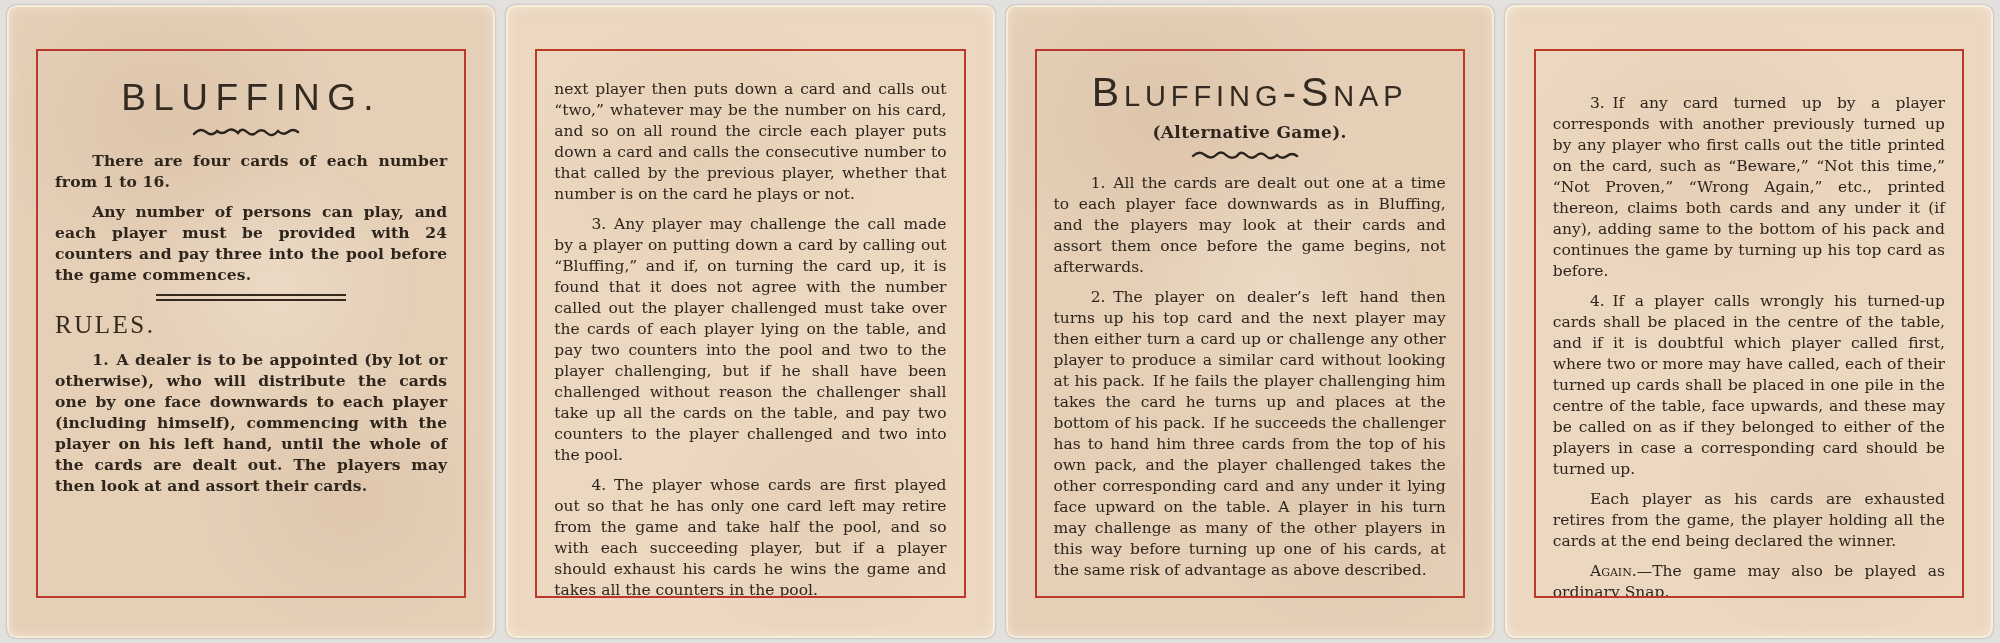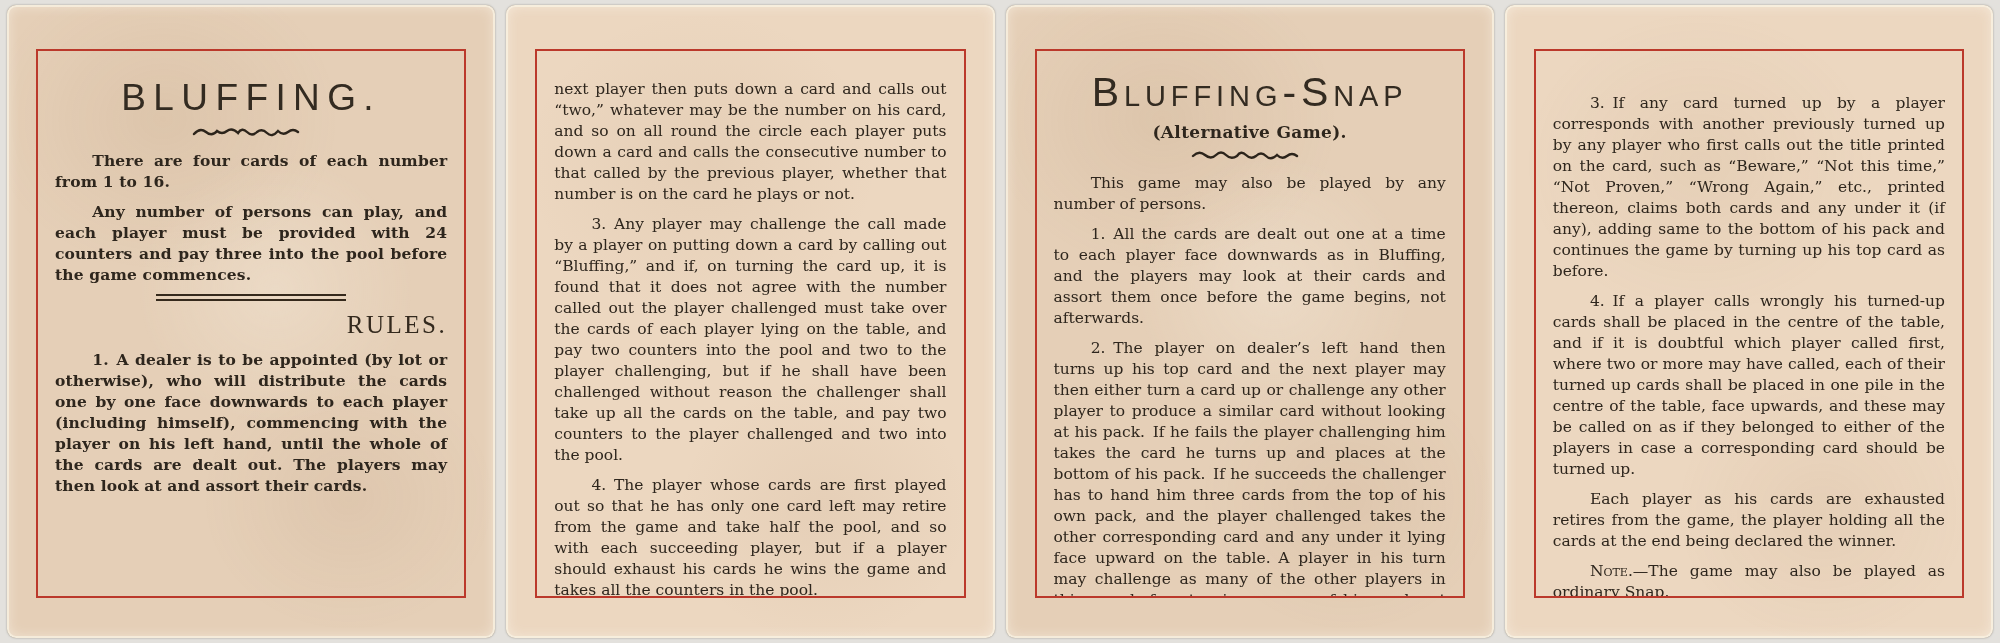--- a/index.html
+++ b/index.html
@@ -46,21 +46,21 @@
   .subtitle{margin:6px 0 2px;text-align:center;font-weight:bold;font-size:17px;letter-spacing:0.02em;}
   .squiggle-wrap{text-align:center;margin:2px 0 10px;}
   p{margin:0 0 9px;font-size:15.5px;line-height:21px;text-align:justify;text-indent:2.4em;}
   p.noindent{text-indent:0;}
   .heavy p, p.heavy{font-weight:bold;font-family:"DejaVu Serif",serif;letter-spacing:0.01em;}
   .double-rule{
     width:190px;margin:4px auto 10px;height:3px;
     border-top:2.5px solid #35291c;border-bottom:2.5px solid #35291c;
   }
   h2.rules-heading{
-    margin:2px 0 10px;text-align:right;font-weight:400;
+    margin:2px 0 10px;text-align:left;font-weight:400;
     font-size:25px;letter-spacing:0.10em;color:#33291d;
     font-family:"Liberation Serif","DejaVu Serif",serif;
   }
   .note-label{font-variant:small-caps;}
   svg.squiggle{display:inline-block;vertical-align:middle;}
 </style>
 </head>
 <body>
 
 <div class="board">
@@ -92,28 +92,27 @@
 
   <article class="card">
     <div class="frame">
       <h1 class="card-title smallcaps">Bluffing-Snap</h1>
       <div class="subtitle">(Alternative Game).</div>
       <div class="squiggle-wrap">
         <svg class="squiggle" width="120" height="14" viewBox="0 0 120 14">
           <path d="M3 8 q6 -6 12 -1 t11 0 q5 -5 10 0 t11 1 q4 -6 9 -1 t10 1 q5 -5 10 0 t11 -1 q5 5 10 1 t10 0" fill="none" stroke="#2c241b" stroke-width="2.4" stroke-linecap="round"></path>
         </svg>
       </div>
-      <p>This game may also be played by any number of persons.</p>
       <p>1. All the cards are dealt out one at a time to each player face downwards as in Bluffing, and the players may look at their cards and assort them once before the game begins, not afterwards.</p>
       <p>2. The player on dealer’s left hand then turns up his top card and the next player may then either turn a card up or challenge any other player to produce a similar card without looking at his pack. If he fails the player challenging him takes the card he turns up and places at the bottom of his pack. If he succeeds the challenger has to hand him three cards from the top of his own pack, and the player challenged takes the other corresponding card and any under it lying face upward on the table. A player in his turn may challenge as many of the other players in this way before turning up one of his cards, at the same risk of advantage as above described.</p>
     </div>
   </article>
 
   <article class="card lighter">
     <div class="frame pt-deep">
       <p>3. If any card turned up by a player corresponds with another previously turned up by any player who first calls out the title printed on the card, such as “Beware,” “Not this time,” “Not Proven,” “Wrong Again,” etc., printed thereon, claims both cards and any under it (if any), adding same to the bottom of his pack and continues the game by turning up his top card as before.</p>
       <p>4. If a player calls wrongly his turned-up cards shall be placed in the centre of the table, and if it is doubtful which player called first, where two or more may have called, each of their turned up cards shall be placed in one pile in the centre of the table, face upwards, and these may be called on as if they belonged to either of the players in case a corresponding card should be turned up.</p>
       <p>Each player as his cards are exhausted retires from the game, the player holding all the cards at the end being declared the winner.</p>
-      <p><span class="note-label">Note.</span><span>—The game may also be played as ordinary Snap.</span></p>
+      <p><span class="note-label">Again.</span><span>—The game may also be played as ordinary Snap.</span></p>
     </div>
   </article>
 
 </div>
 
 </body></html>

